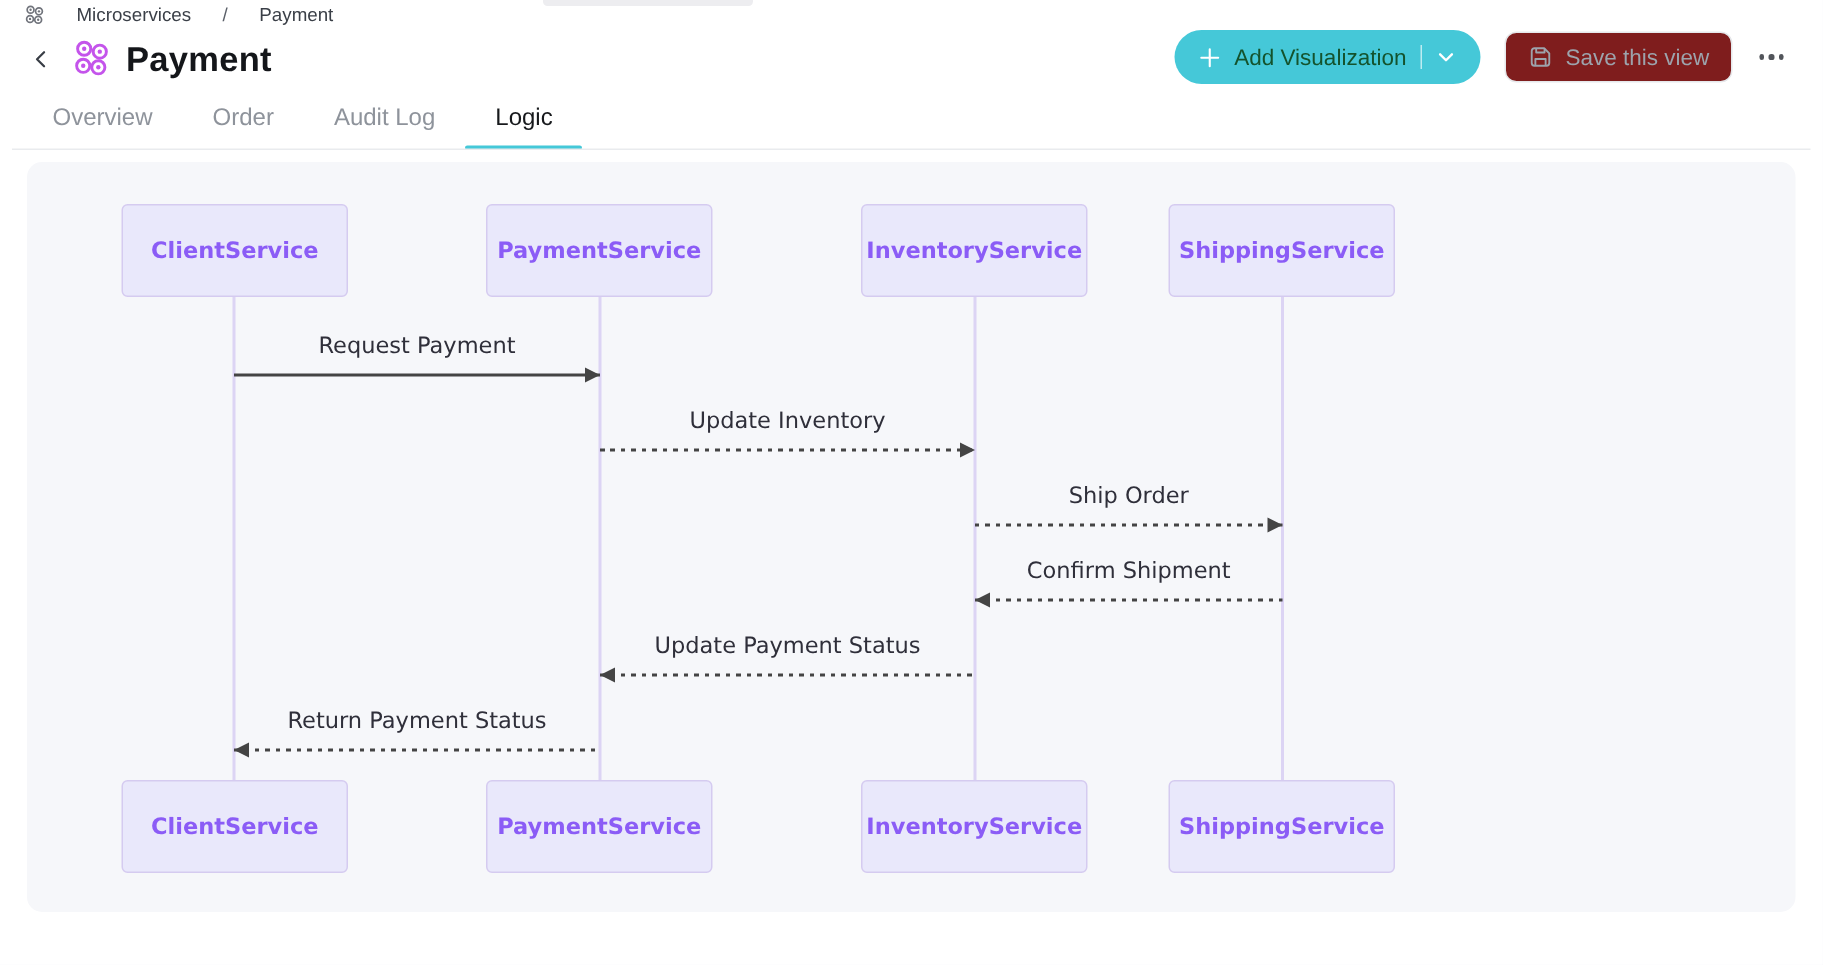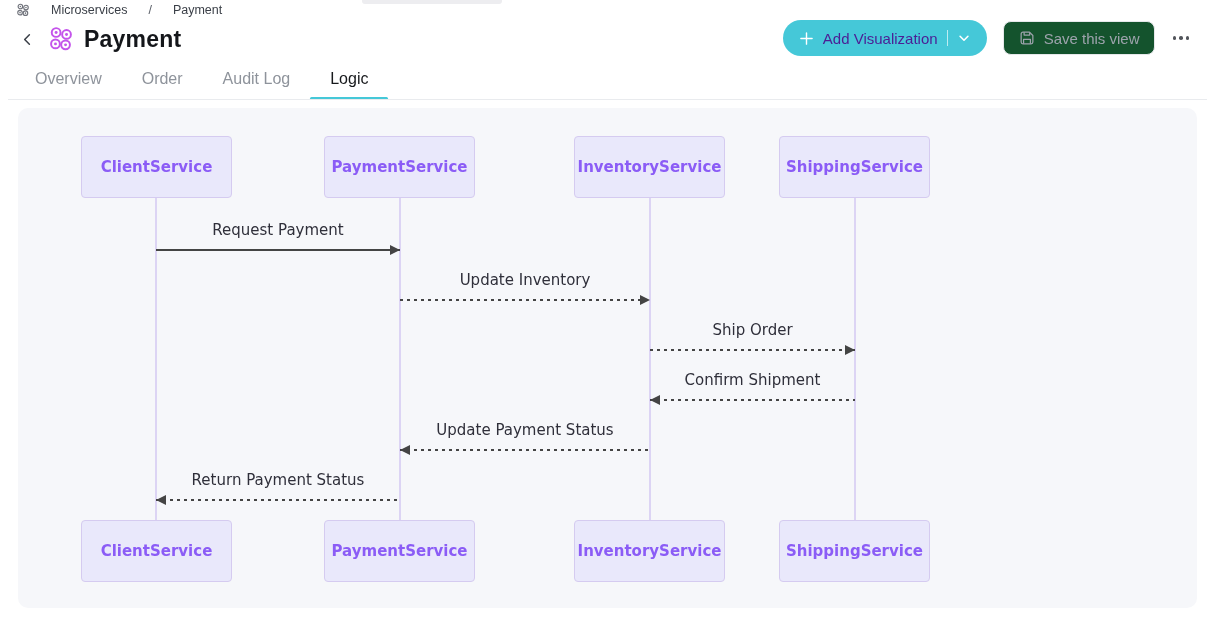--- a/index.html
+++ b/index.html
@@ -19,26 +19,26 @@
 
   .title-row { position:absolute; left:16px; top:21px; height:36px;
     display:flex; align-items:center; }
   .back { width:22px; height:22px; display:flex; align-items:center; justify-content:center;
     cursor:pointer; margin-right:10px; }
   .title-icon { width:26px; height:26px; color:#c454eb; display:flex; margin-right:10px; }
   h1.page-title { font-size:23px; font-weight:bold; color:#14161a; letter-spacing:.2px; }
 
   .actions { position:absolute; right:24px; top:20px; height:36px;
     display:flex; align-items:center; gap:16px; }
-  .btn-teal { height:36px; background:#45c8d8; border-radius:18px; color:#4c1d95;
+  .btn-teal { height:36px; background:#45c8d8; border-radius:18px; color:#14532d;
     display:flex; align-items:center; gap:9px; padding:0 16px; cursor:pointer;
     font-size:15px; }
   .btn-teal .vsep { width:1px; height:16px; background:rgba(255,255,255,.65); }
   .btn-teal svg { display:block; }
-  .btn-ghost { height:34px; background:#14532d; border:1px solid #e6e8eb; border-radius:8px;
+  .btn-ghost { height:34px; background:#7f1d1d; border:1px solid #e6e8eb; border-radius:8px;
     display:flex; align-items:center; gap:8px; padding:0 14px; cursor:pointer;
     font-size:15px; color:#9da3ac; }
   .more { display:flex; gap:3px; padding:6px 2px; cursor:pointer; }
   .more i { width:3.5px; height:3.5px; border-radius:50%; background:#52555b; }
 
   .tabs { position:absolute; left:15px; top:60px; height:39px; display:flex; }
   .tab { padding:0 20px; line-height:37px; font-size:16px; color:#8e939b;
     cursor:pointer; position:relative; }
   .tab.active { color:#17191c; }
   .tab.active::after { content:""; position:absolute; left:0; right:0; bottom:-1px;

